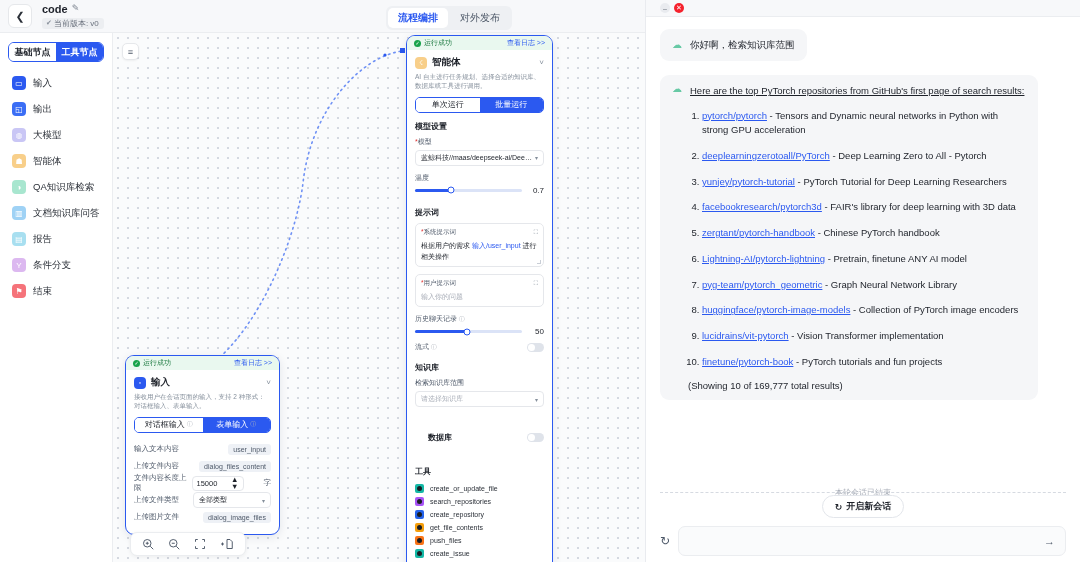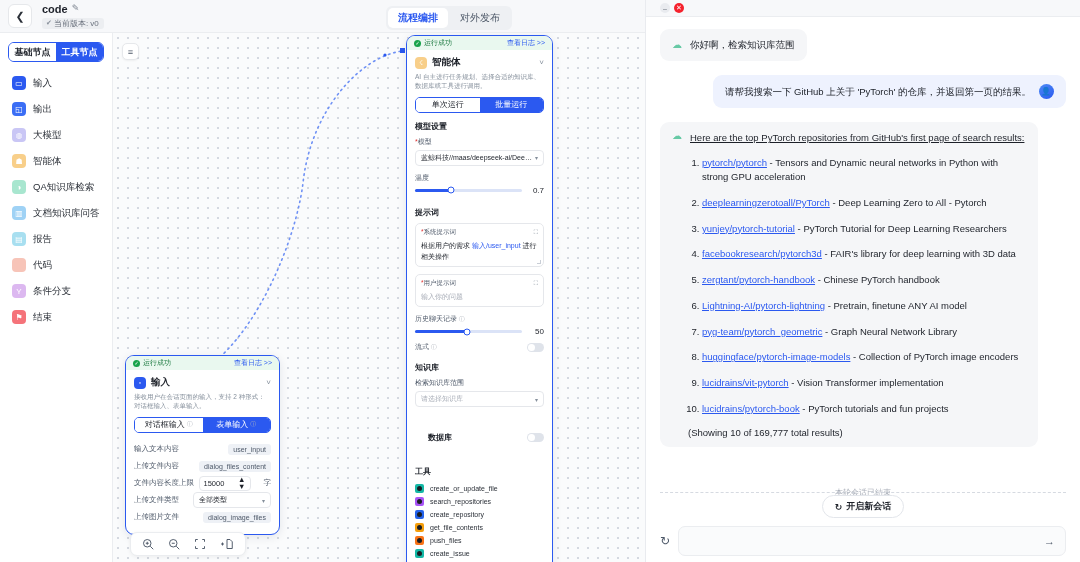--- a/index.html
+++ b/index.html
@@ -349,24 +349,20 @@
       </div>
       <div class="nodeitem">
         <span class="nicon" style="background:#9fd2f5">▥</span>
         <span class="nlabel">文档知识库问答</span>
       </div>
       <div class="nodeitem">
         <span class="nicon" style="background:#a8dff0">▤</span>
         <span class="nlabel">报告</span>
       </div>
       <div class="nodeitem">
-        <span class="nicon" style="background:#f7c4b8"></span>
-        <span class="nlabel">代码</span>
-      </div>
-      <div class="nodeitem">
         <span class="nicon" style="background:#dcb8f0">Y</span>
         <span class="nlabel">条件分支</span>
       </div>
       <div class="nodeitem">
         <span class="nicon" style="background:#f5737a">⚑</span>
         <span class="nlabel">结束</span>
       </div>
     </div>
 </div>
 
@@ -529,21 +525,21 @@
           <div class="kv-row">
             <span class="kv-k">输入文本内容</span>
             <span class="chip">user_input</span>
           </div>
           <div class="kv-row">
             <span class="kv-k">上传文件内容</span>
             <span class="chip">dialog_files_content</span>
           </div>
           <div class="kv-row">
             <span class="kv-k">文件内容长度上限</span>
-            <div style="display:flex;align-items:center;gap:13px">
+            <div style="display:flex;align-items:center;gap:20px">
               <div class="num-in">
                 <span>15000</span>
                 <span class="num-arrows">▲<br>▼</span>
               </div>
               <span class="unit">字</span>
             </div>
           </div>
           <div class="kv-row">
             <span class="kv-k">上传文件类型</span>
             <div class="select" style="width:78px">
@@ -593,45 +589,39 @@
   </div>
 
   <div id="chat-body">
     <div class="msg left">
       <div class="bub gray">
         <span class="bot-av">☁</span>
         <span class="bub-txt">你好啊，检索知识库范围</span>
       </div>
     </div>
 
-    <div class="msg right">
-      <div class="bub blue">
-        <span class="bub-txt">请帮我搜索一下 GitHub 上关于 'PyTorch' 的仓库，并返回第一页的结果。</span>
-        <span class="user-av">👤</span>
-      </div>
-    </div>
 
     <div class="msg left">
       <div class="bub gray" style="align-items:flex-start; max-width:378px;">
         <div class="ans-wrap">
           <div class="ans-head">
             <span class="bot-av">☁</span>
             <span class="ans-title">Here are the top PyTorch repositories from GitHub's first page of search results:</span>
           </div>
           <ol class="repos" id="repo-list">
               <li><a>pytorch/pytorch</a><span> - Tensors and Dynamic neural networks in Python with strong GPU acceleration</span></li>
               <li><a>deeplearningzerotoall/PyTorch</a><span> - Deep Learning Zero to All - Pytorch</span></li>
               <li><a>yunjey/pytorch-tutorial</a><span> - PyTorch Tutorial for Deep Learning Researchers</span></li>
               <li><a>facebookresearch/pytorch3d</a><span> - FAIR's library for deep learning with 3D data</span></li>
               <li><a>zergtant/pytorch-handbook</a><span> - Chinese PyTorch handbook</span></li>
               <li><a>Lightning-AI/pytorch-lightning</a><span> - Pretrain, finetune ANY AI model</span></li>
               <li><a>pyg-team/pytorch_geometric</a><span> - Graph Neural Network Library</span></li>
               <li><a>huggingface/pytorch-image-models</a><span> - Collection of PyTorch image encoders</span></li>
               <li><a>lucidrains/vit-pytorch</a><span> - Vision Transformer implementation</span></li>
-              <li><a>lucidrains/pytorch-book</a><span> - PyTorch tutorials and fun projects</span></li>
+              <li><a>finetune/pytorch-book</a><span> - PyTorch tutorials and fun projects</span></li>
             </ol>
           <div class="ans-foot">(Showing 10 of 169,777 total results)</div>
         </div>
       </div>
     </div>
   </div>
 
   <div id="chat-foot">
     <div class="divider-row">
       <span class="dash"></span>

